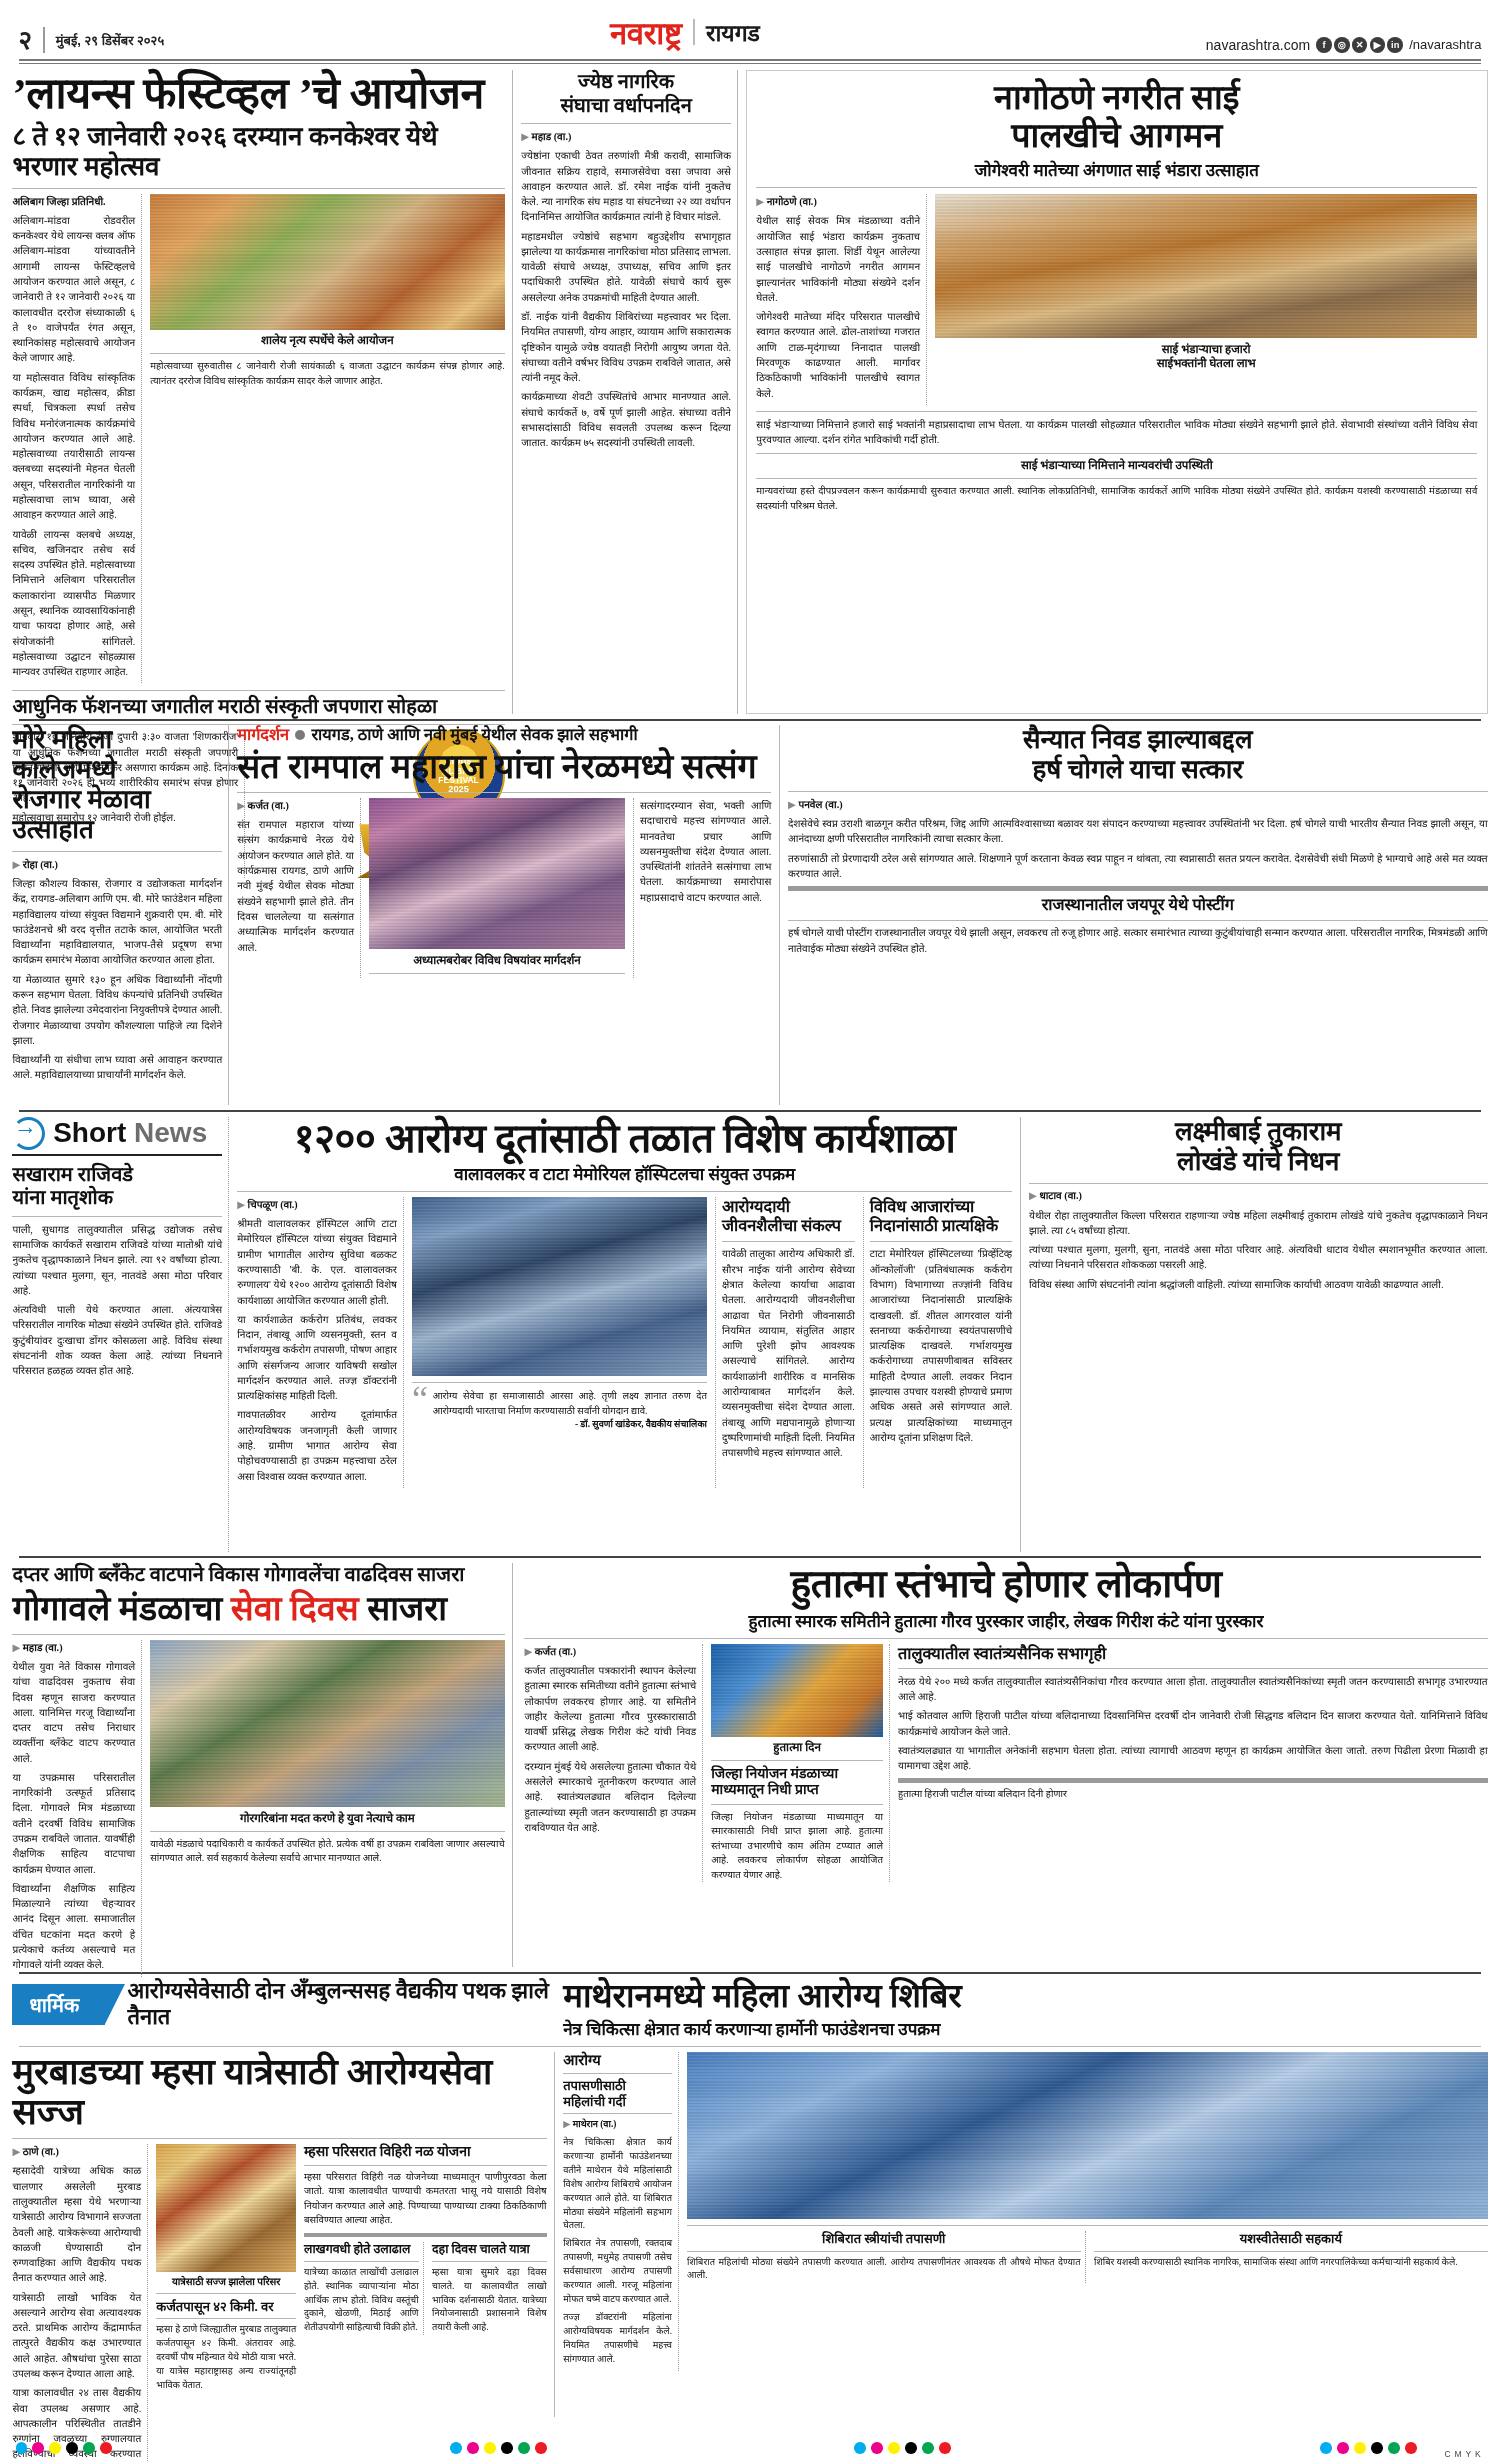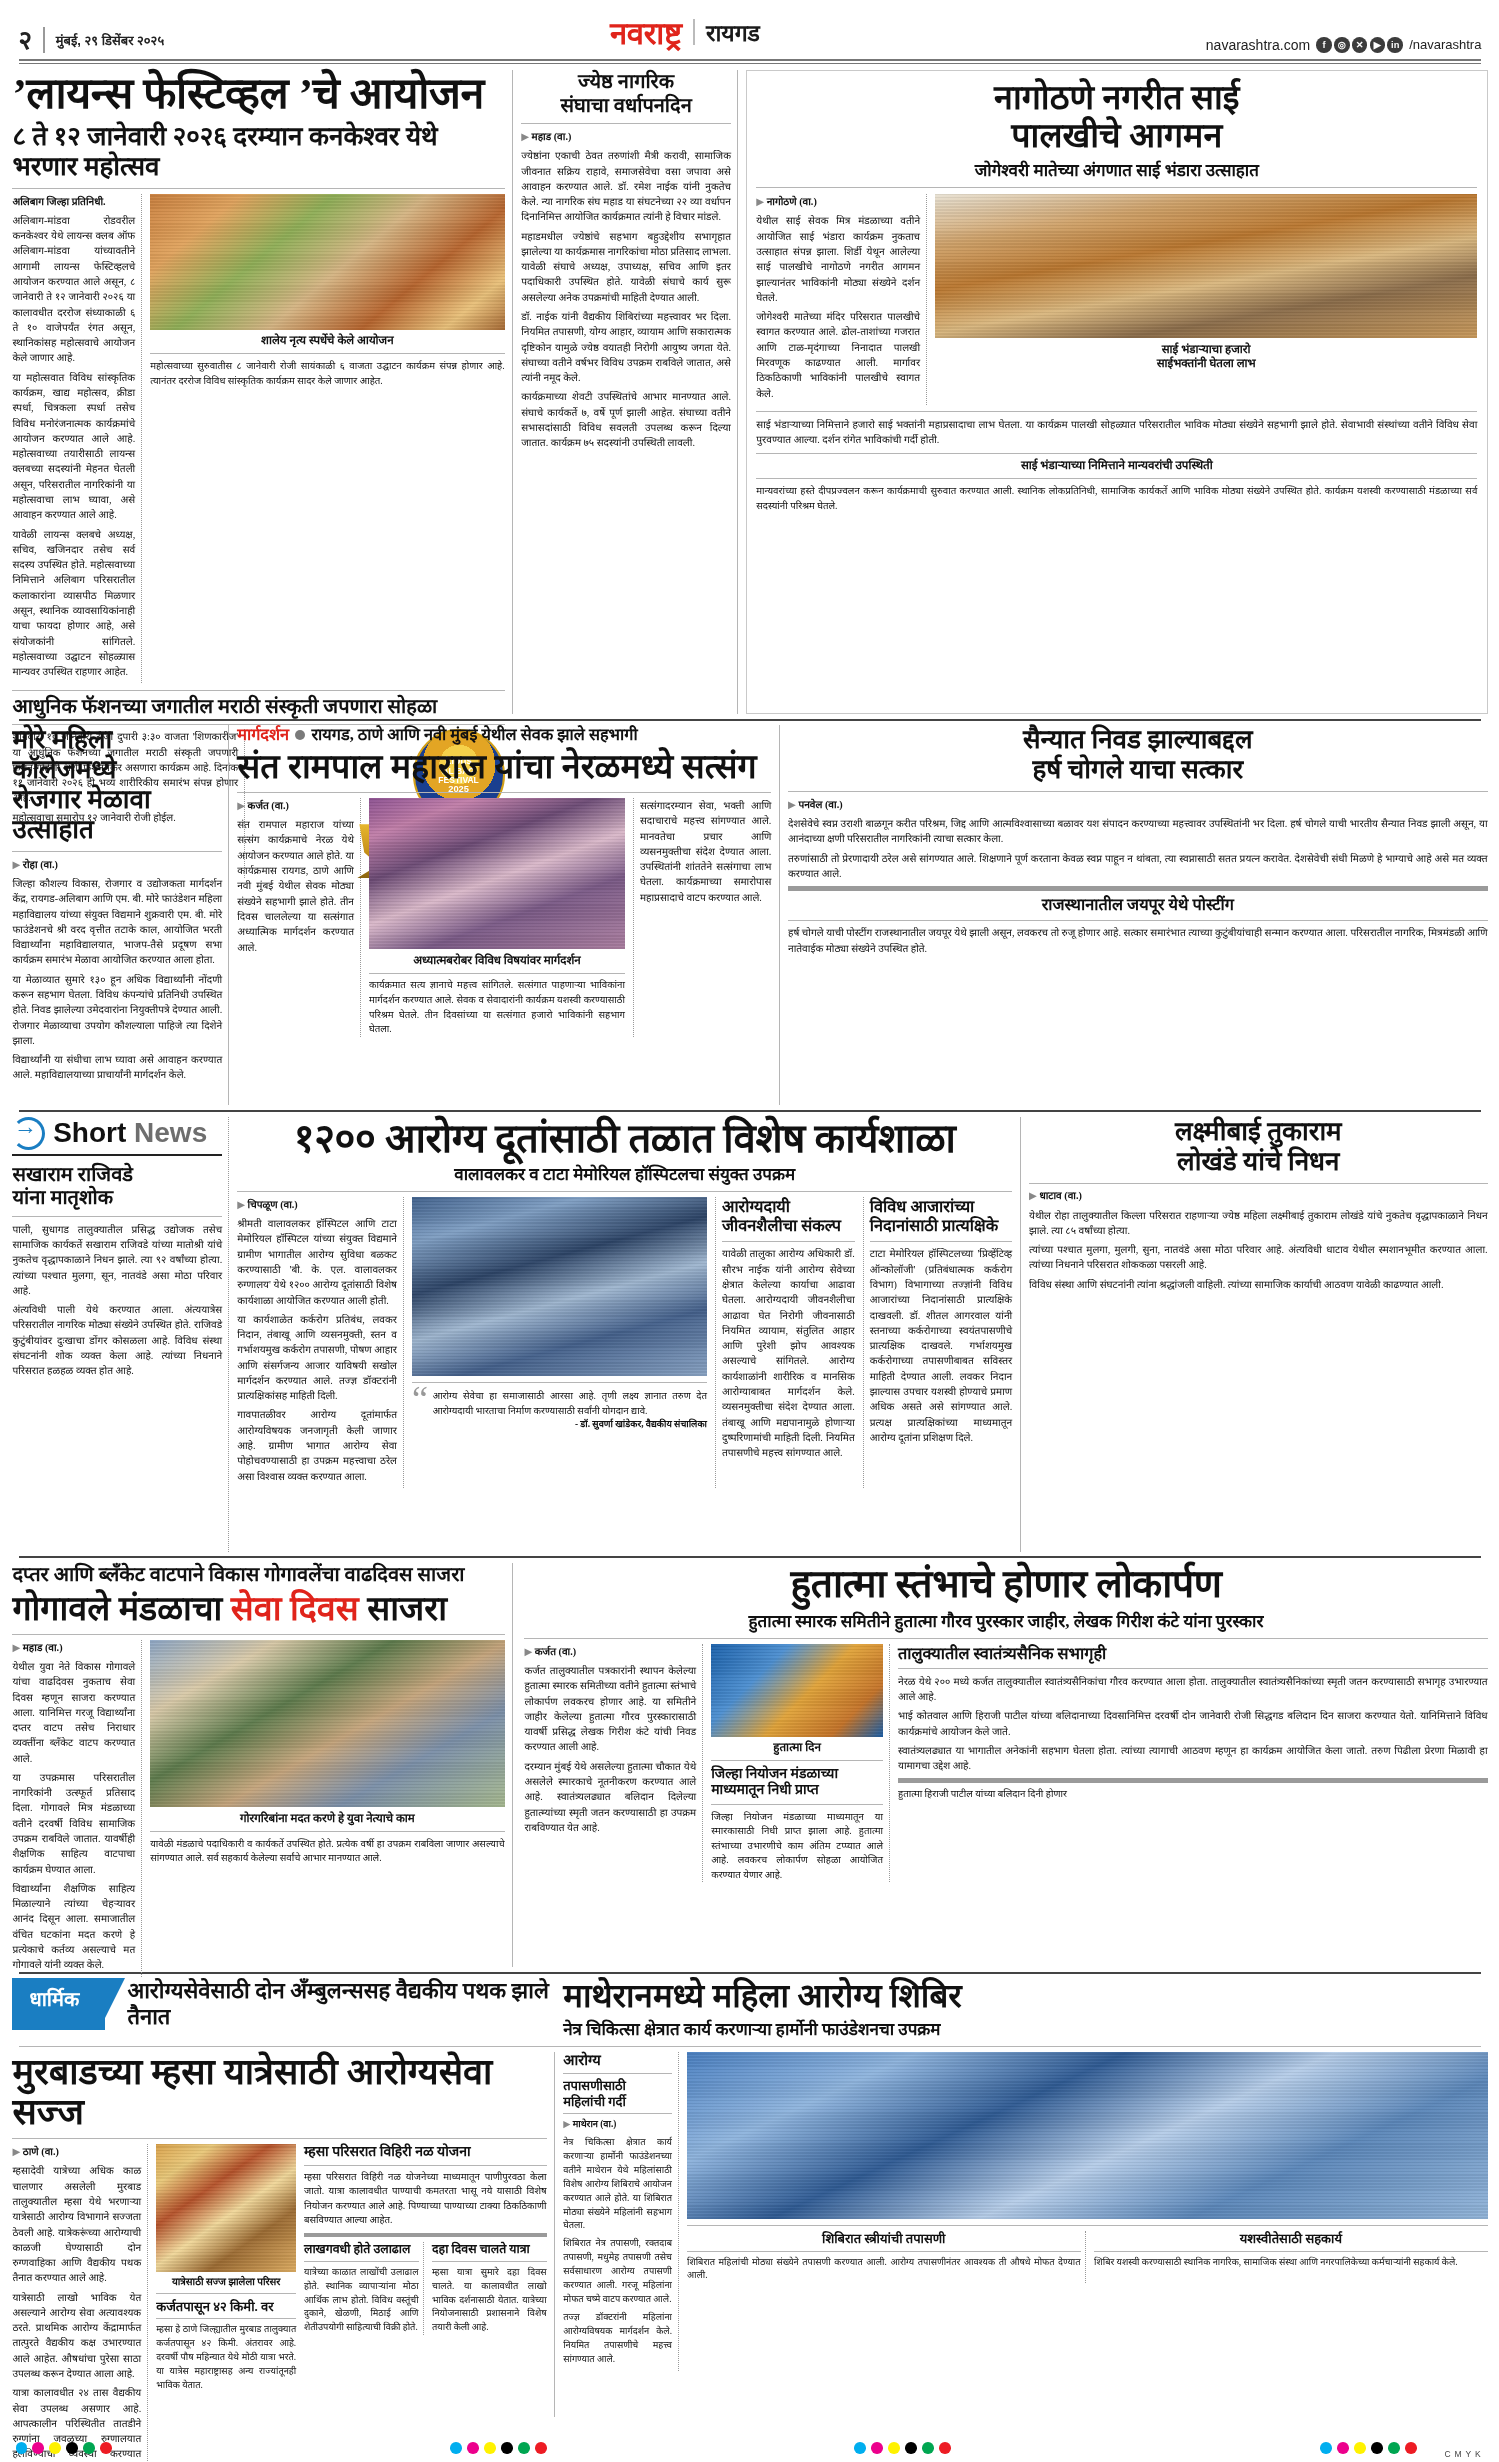--- a/index.html
+++ b/index.html
@@ -242,21 +242,20 @@
       <div class="hline" style="margin:6.2px 0 4.7px;"></div>
       <div style="display:flex; gap:7.8px;">
         <div style="width:124px; border-right:0.8px dotted #999; padding-right:6.2px;" class="body-t">
           <p><span class="bullet">▶</span> <span class="dateline">कर्जत (वा.)</span></p>
           <p>संत रामपाल महाराज यांच्या सत्संग कार्यक्रमाचे नेरळ येथे आयोजन करण्यात आले होते. या कार्यक्रमास रायगड, ठाणे आणि नवी मुंबई येथील सेवक मोठ्या संख्येने सहभागी झाले होते. तीन दिवस चाललेल्या या सत्संगात अध्यात्मिक मार्गदर्शन करण्यात आले.</p>
         </div>
         <div style="width:256px;">
           <div class="photo ph-hall" style="height:151px;"></div>
           <div class="cap" style="margin-top:4.7px;">अध्यात्मबरोबर विविध विषयांवर मार्गदर्शन</div>
           <div class="hline" style="margin:4.7px 0;"></div>
-          <div class="body-t" style="font-size:9.7px;">कार्यक्रमात सत्य ज्ञानाचे महत्त्व सांगितले. सत्संगात पाहणाऱ्या भाविकांना मार्गदर्शन करण्यात आले. सेवक व सेवादारांनी कार्यक्रम यशस्वी करण्यासाठी परिश्रम घेतले. तीन दिवसांच्या या सत्संगात हजारो भाविकांनी सहभाग घेतला.</div>
         </div>
         <div style="flex:1; border-left:0.8px dotted #999; padding-left:6.2px;" class="body-t">
           <p>सत्संगादरम्यान सेवा, भक्ती आणि सदाचाराचे महत्त्व सांगण्यात आले. मानवतेचा प्रचार आणि व्यसनमुक्तीचा संदेश देण्यात आला. उपस्थितांनी शांततेने सत्संगाचा लाभ घेतला. कार्यक्रमाच्या समारोपास महाप्रसादाचे वाटप करण्यात आले.</p>
         </div>
       </div>
     </div>
 
     <div style="flex:1;">
       <div class="hl-l center" style="white-space:pre-line;">सैन्यात निवड झाल्याबद्दल
 हर्ष चोगले याचा सत्कार</div>
@@ -396,21 +395,21 @@
           <div class="greybar"></div>
           <div class="body-t" style="font-size:9.7px;">हुतात्मा हिराजी पाटील यांच्या बलिदान दिनी होणार</div>
         </div>
       </div>
     </div>
   </div>
 
   <div class="thickline" style="margin:4.7px 6.2px;"></div>
 
   <div style="display:flex; gap:7.8px; align-items:flex-start;">
-    <div style="width:543px; display:flex; gap:22px;">
+    <div style="width:543px; display:flex; align-items:center; gap:22px;">
       <span class="flag">धार्मिक</span>
       <span class="hl-m" style="font-size:22px;">आरोग्यसेवेसाठी दोन अँम्बुलन्ससह वैद्यकीय पथक झाले तैनात</span>
     </div>
     <div style="flex:1;">
       <div class="hl-xl" style="font-size:33px;">माथेरानमध्ये महिला आरोग्य शिबिर</div>
       <div class="sub" style="margin-top:3.1px;">नेत्र चिकित्सा क्षेत्रात कार्य करणाऱ्या हार्मोनी फाउंडेशनचा उपक्रम</div>
     </div>
   </div>
   <div class="hline" style="margin:6.2px 6.2px 4.7px;"></div>
 

